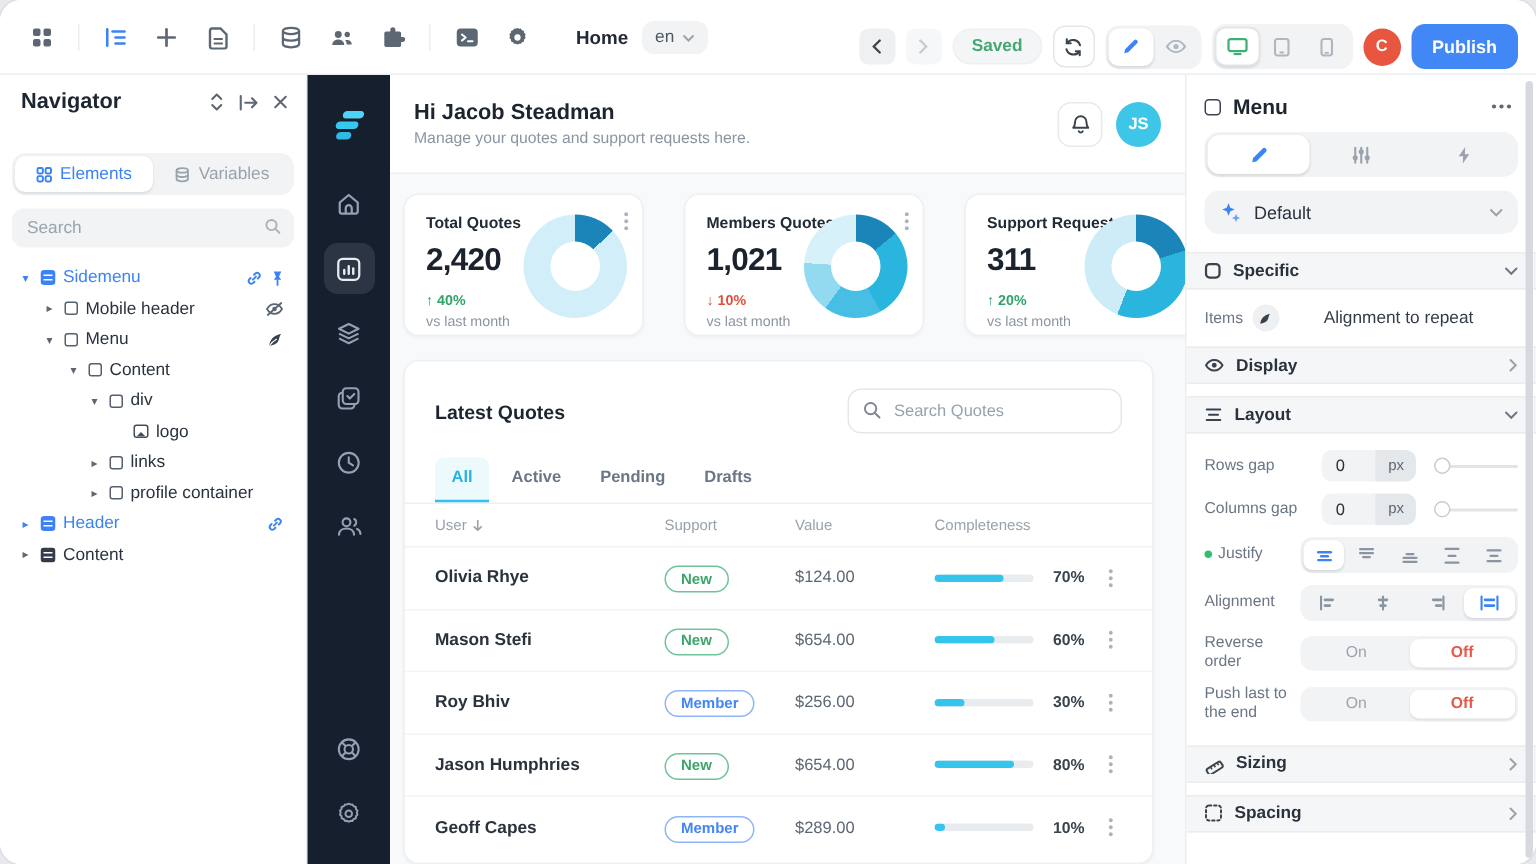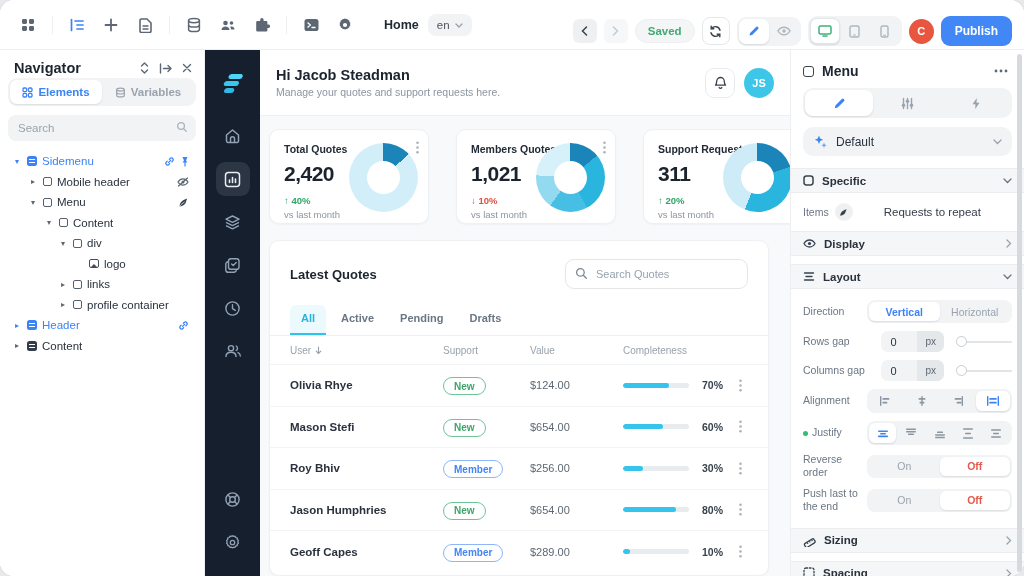--- a/index.html
+++ b/index.html
@@ -30,26 +30,26 @@
   .devseg .chip{width:30px;height:26px;}
   .devseg .chip.on{background:#fff;border:1px solid #e1e5e8;}
   .acc{width:25px;height:25px;border-radius:50%;background:#e8563f;color:#fff;font-size:11px;font-weight:bold;
     display:flex;align-items:center;justify-content:center;}
   .publish{background:#4187f6;color:#fff;border:none;font-family:inherit;font-size:12px;font-weight:bold;
     border-radius:9px;padding:8px 14px;cursor:pointer;}
   
   .main{display:flex;height:526px;}
   
   .nav{width:205px;border-right:1px solid #eceef1;background:#fff;padding:10px 8px;flex:none;}
-  .nav-head{display:flex;align-items:center;padding:0 4px 2px 6px;}
+  .nav-head{display:flex;align-items:center;padding:0 4px 26px 6px;}
   .nav-title{font-size:14.5px;font-weight:bold;color:#1d2530;flex:1;}
   .nav-hic{display:flex;gap:10px;align-items:center;color:#5d6774;}
   .nav-tabs{display:flex;background:#f1f3f5;border-radius:9px;padding:2px;margin-bottom:9px;}
   .ntab{flex:1;display:flex;align-items:center;justify-content:center;gap:5px;font-size:11.5px;
-    padding:6px 2px;border-radius:7px;color:#9aa3ad;font-weight:bold;cursor:pointer;}
+    padding:6px 2px;border-radius:7px;color:#9aa3ad;font-weight:normal;cursor:pointer;}
   .ntab.on{background:#fff;color:#3c83f6;box-shadow:0 1px 2px rgba(20,30,40,.1);}
   .nav-search{position:relative;margin-bottom:10px;}
   .nav-search input{width:100%;background:#f1f3f5;border:none;border-radius:8px;height:26px;
     padding:0 26px 0 10px;font-size:11.5px;color:#333;font-family:inherit;outline:none;}
   .nav-search input::placeholder{color:#9aa3ad;}
   .nav-search .mag{position:absolute;right:8px;top:6px;}
   .tree{font-size:11.5px;}
   .nrow{display:flex;align-items:center;height:20.5px;color:#2a323d;border:1px solid transparent;
     border-radius:6px;cursor:pointer;}
   .nrow .caret{width:12px;font-size:8px;color:#5d6774;flex:none;}
@@ -842,21 +842,21 @@
             <path d="M1 1l3.5 3.5L8 1" fill="none" stroke="#6b7684" stroke-width="1.3" stroke-linecap="round"></path>
           </svg>
       </div>
       <div class="itemsrow">
         <span class="flab">Items</span>
         <span class="quillbtn">
           <svg width="9" height="9" viewBox="0 0 11 11">
               <path d="M1.5 9.5c.3-2.8 1.6-6.6 8-8-1 1.2-1.2 2.4-1.6 3.8C7.3 7.6 5 9.2 1.5 9.5z" fill="#39434e"></path>
             </svg>
         </span>
-        <span class="itemsval">Requests to repeat</span>
+        <span class="itemsval">Alignment to repeat</span>
       </div>
 
       <div class="sect">
         <svg width="13" height="9" viewBox="0 0 13 9">
             <path d="M1 4.5S3 1 6.5 1 12 4.5 12 4.5 10 8 6.5 8 1 4.5 1 4.5z" fill="none" stroke="#39434e" stroke-width="1.3"></path>
             <circle cx="6.5" cy="4.5" r="1.6" fill="#39434e"></circle>
           </svg>
         <span class="slab">Display</span>
         <svg width="6" height="9" viewBox="0 0 6 9">
             <path d="M1 1l3.5 3.5L1 8" fill="none" stroke="#98a2ac" stroke-width="1.3" stroke-linecap="round"></path>
@@ -872,29 +872,20 @@
               <path d="M1.5 9h9"></path>
             </g>
           </svg>
         <span class="slab">Layout</span>
         <svg width="9" height="6" viewBox="0 0 9 6">
             <path d="M1 1l3.5 3.5L8 1" fill="none" stroke="#6b7684" stroke-width="1.3" stroke-linecap="round"></path>
           </svg>
       </div>
 
       <div style="padding:7px 0 2px;">
-        <div class="prow">
-          <span class="flab">Direction</span>
-          <span class="ctrl">
-            <span class="segsm">
-              <span class="opt on">Vertical</span>
-              <span class="opt">Horizontal</span>
-            </span>
-          </span>
-        </div>
         <div class="prow">
           <span class="flab">Rows gap</span>
           <span class="ctrl">
             <span class="gapbox">
               <span class="gapnum">0</span>
               <span class="gapunit">px</span>
             </span>
             <span class="slider">
                 <span class="knob"></span>
               </span>
@@ -906,20 +897,72 @@
             <span class="gapbox">
               <span class="gapnum">0</span>
               <span class="gapunit">px</span>
             </span>
             <span class="slider">
                 <span class="knob"></span>
               </span>
           </span>
         </div>
         <div class="prow">
+          <span class="flab"><span class="gdot"></span><span>Justify</span></span>
+          <span class="ctrl">
+            <span class="icbar">
+              <span class="ib on">
+                  <svg width="12" height="13" viewBox="0 0 12 13">
+                    <g fill="#3c83f6">
+                      <rect x="1" y="3.4" width="10" height="1.6" rx=".8"></rect>
+                      <rect x="3" y="6" width="6" height="1.6" rx=".8"></rect>
+                      <rect x="1" y="8.6" width="10" height="1.6" rx=".8"></rect>
+                    </g>
+                  </svg>
+                </span>
+              <span class="ib">
+                  <svg width="12" height="13" viewBox="0 0 12 13">
+                    <g fill="#8b95a1">
+                      <rect x="1" y="1.4" width="10" height="1.5" rx=".7"></rect>
+                      <rect x="1" y="4" width="10" height="1.5" rx=".7"></rect>
+                      <rect x="3" y="6.6" width="6" height="1.5" rx=".7"></rect>
+                    </g>
+                  </svg>
+                </span>
+              <span class="ib">
+                  <svg width="12" height="13" viewBox="0 0 12 13">
+                    <g fill="#8b95a1">
+                      <rect x="3" y="4.6" width="6" height="1.5" rx=".7"></rect>
+                      <rect x="1" y="7.2" width="10" height="1.5" rx=".7"></rect>
+                      <rect x="1" y="9.8" width="10" height="1.5" rx=".7"></rect>
+                    </g>
+                  </svg>
+                </span>
+              <span class="ib">
+                  <svg width="12" height="13" viewBox="0 0 12 13">
+                    <g fill="#8b95a1">
+                      <rect x="1" y="1.2" width="10" height="1.5" rx=".7"></rect>
+                      <rect x="3" y="5.8" width="6" height="1.5" rx=".7"></rect>
+                      <rect x="1" y="10.3" width="10" height="1.5" rx=".7"></rect>
+                    </g>
+                  </svg>
+                </span>
+              <span class="ib">
+                  <svg width="12" height="13" viewBox="0 0 12 13">
+                    <g fill="#8b95a1">
+                      <rect x="1" y="2.2" width="10" height="1.5" rx=".7"></rect>
+                      <rect x="3" y="5.8" width="6" height="1.5" rx=".7"></rect>
+                      <rect x="1" y="9.3" width="10" height="1.5" rx=".7"></rect>
+                    </g>
+                  </svg>
+                </span>
+            </span>
+          </span>
+        </div>
+        <div class="prow">
           <span class="flab">Alignment</span>
           <span class="ctrl">
             <span class="icbar">
               <span class="ib">
                   <svg width="14" height="12" viewBox="0 0 14 12">
                     <g fill="#8b95a1">
                       <rect x="1" y="1" width="1.4" height="10" rx=".7"></rect>
                       <rect x="3.4" y="3" width="7" height="1.8" rx=".9"></rect>
                       <rect x="3.4" y="6.8" width="5" height="1.8" rx=".9"></rect>
                     </g>
@@ -950,72 +993,20 @@
                       <rect x="11.6" y="1" width="1.4" height="10" rx=".7"></rect>
                       <rect x="3.2" y="3" width="7.6" height="1.8" rx=".9"></rect>
                       <rect x="3.2" y="6.8" width="7.6" height="1.8" rx=".9"></rect>
                     </g>
                   </svg>
                 </span>
             </span>
           </span>
         </div>
         <div class="prow">
-          <span class="flab"><span class="gdot"></span><span>Justify</span></span>
-          <span class="ctrl">
-            <span class="icbar">
-              <span class="ib on">
-                  <svg width="12" height="13" viewBox="0 0 12 13">
-                    <g fill="#3c83f6">
-                      <rect x="1" y="3.4" width="10" height="1.6" rx=".8"></rect>
-                      <rect x="3" y="6" width="6" height="1.6" rx=".8"></rect>
-                      <rect x="1" y="8.6" width="10" height="1.6" rx=".8"></rect>
-                    </g>
-                  </svg>
-                </span>
-              <span class="ib">
-                  <svg width="12" height="13" viewBox="0 0 12 13">
-                    <g fill="#8b95a1">
-                      <rect x="1" y="1.4" width="10" height="1.5" rx=".7"></rect>
-                      <rect x="1" y="4" width="10" height="1.5" rx=".7"></rect>
-                      <rect x="3" y="6.6" width="6" height="1.5" rx=".7"></rect>
-                    </g>
-                  </svg>
-                </span>
-              <span class="ib">
-                  <svg width="12" height="13" viewBox="0 0 12 13">
-                    <g fill="#8b95a1">
-                      <rect x="3" y="4.6" width="6" height="1.5" rx=".7"></rect>
-                      <rect x="1" y="7.2" width="10" height="1.5" rx=".7"></rect>
-                      <rect x="1" y="9.8" width="10" height="1.5" rx=".7"></rect>
-                    </g>
-                  </svg>
-                </span>
-              <span class="ib">
-                  <svg width="12" height="13" viewBox="0 0 12 13">
-                    <g fill="#8b95a1">
-                      <rect x="1" y="1.2" width="10" height="1.5" rx=".7"></rect>
-                      <rect x="3" y="5.8" width="6" height="1.5" rx=".7"></rect>
-                      <rect x="1" y="10.3" width="10" height="1.5" rx=".7"></rect>
-                    </g>
-                  </svg>
-                </span>
-              <span class="ib">
-                  <svg width="12" height="13" viewBox="0 0 12 13">
-                    <g fill="#8b95a1">
-                      <rect x="1" y="2.2" width="10" height="1.5" rx=".7"></rect>
-                      <rect x="3" y="5.8" width="6" height="1.5" rx=".7"></rect>
-                      <rect x="1" y="9.3" width="10" height="1.5" rx=".7"></rect>
-                    </g>
-                  </svg>
-                </span>
-            </span>
-          </span>
-        </div>
-        <div class="prow">
           <span class="flab">Reverse order</span>
           <span class="ctrl">
             <span class="segsm">
               <span class="opt">On</span>
               <span class="opt offred">Off</span>
             </span>
           </span>
         </div>
         <div class="prow">
           <span class="flab">Push last to the end</span>

